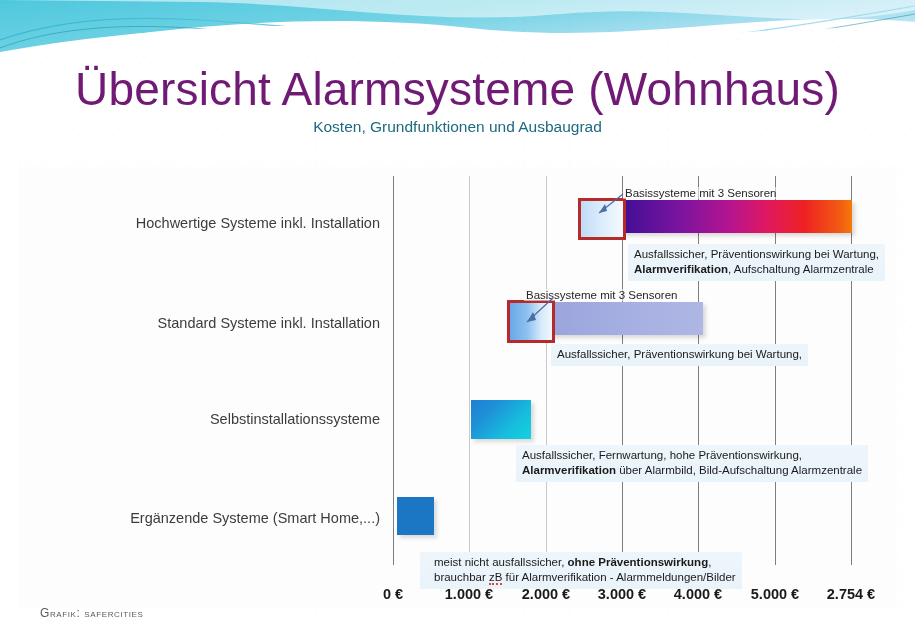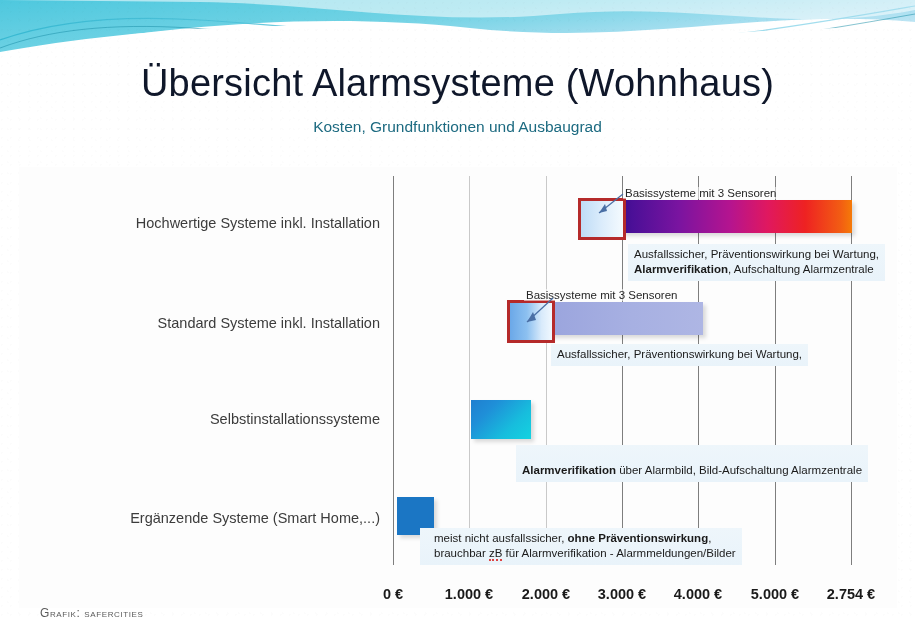--- a/index.html
+++ b/index.html
@@ -14,21 +14,21 @@
   
   #texture{position:absolute;left:0;top:0;width:915px;height:622px;
     background:
       radial-gradient(circle at 20% 30%, rgba(0,0,0,0.012) 0 1px, transparent 1px),
       radial-gradient(circle at 70% 75%, rgba(0,0,0,0.012) 0 1px, transparent 1px);
     background-size:9px 9px, 11px 11px;
     pointer-events:none;}
 
   
   #title{position:absolute;left:0;top:62px;width:915px;text-align:center;
-    font-size:38px;color:#0f172a;letter-spacing:.2px;white-space:nowrap;}
+    font-size:46px;color:#701a75;letter-spacing:.2px;white-space:nowrap;}
   #subtitle{position:absolute;left:0;top:118px;width:915px;text-align:center;
     font-size:15.5px;color:#1c6a80;}
 
   
   #panel{position:absolute;left:19px;top:167px;width:878px;height:441px;
     background:#fdfdfd;}
 
   
   #plot{position:absolute;left:393px;top:176px;width:458px;height:389px;}
   .vgrid{position:absolute;top:0;width:1px;height:389px;background:#7e7e7e;}
@@ -137,26 +137,26 @@
 <svg class="leader" style="left:520px;top:296px;" width="36" height="32">
   <line x1="33" y1="2" x2="7" y2="26" stroke="#4a6fa5" stroke-width="1.2"></line>
   <polygon points="7,26 16,24 13,16" fill="#4a6fa5"></polygon>
 </svg>
 <div class="desc" style="left:551px;top:344px;">
   <span>Ausfallssicher,  Präventionswirkung  bei Wartung,</span><br>
 </div>
 
 <div class="bar bar3" style="left:471px;top:400px;width:60px;height:39px;"></div>
 <div class="desc" style="left:516px;top:445px;">
-  <br>
+  <span>Ausfallssicher,  Fernwartung,  hohe  Präventionswirkung,</span><br>
   <b>Alarmverifikation</b><span> über Alarmbild,  Bild-Aufschaltung Alarmzentrale</span>
 </div>
 
 <div class="bar bar4" style="left:397px;top:497px;width:37px;height:38px;"></div>
-<div class="desc" style="left:420px;top:528px;padding-left:14px;">
+<div class="desc" style="left:420px;top:552px;padding-left:14px;">
   <span>meist nicht ausfallssicher,  </span><b>ohne Präventionswirkung</b><span>,</span><br>
   <span>brauchbar </span><span class="squiggle">zB</span><span> für  Alarmverifikation   - Alarmmeldungen/Bilder</span>
 </div>
 
 <div id="xaxis">
   <div class="xtick" style="left:0px;">0 €</div>
   <div class="xtick" style="left:76px;">1.000 €</div>
   <div class="xtick" style="left:153px;">2.000 €</div>
   <div class="xtick" style="left:229px;">3.000 €</div>
   <div class="xtick" style="left:305px;">4.000 €</div>

